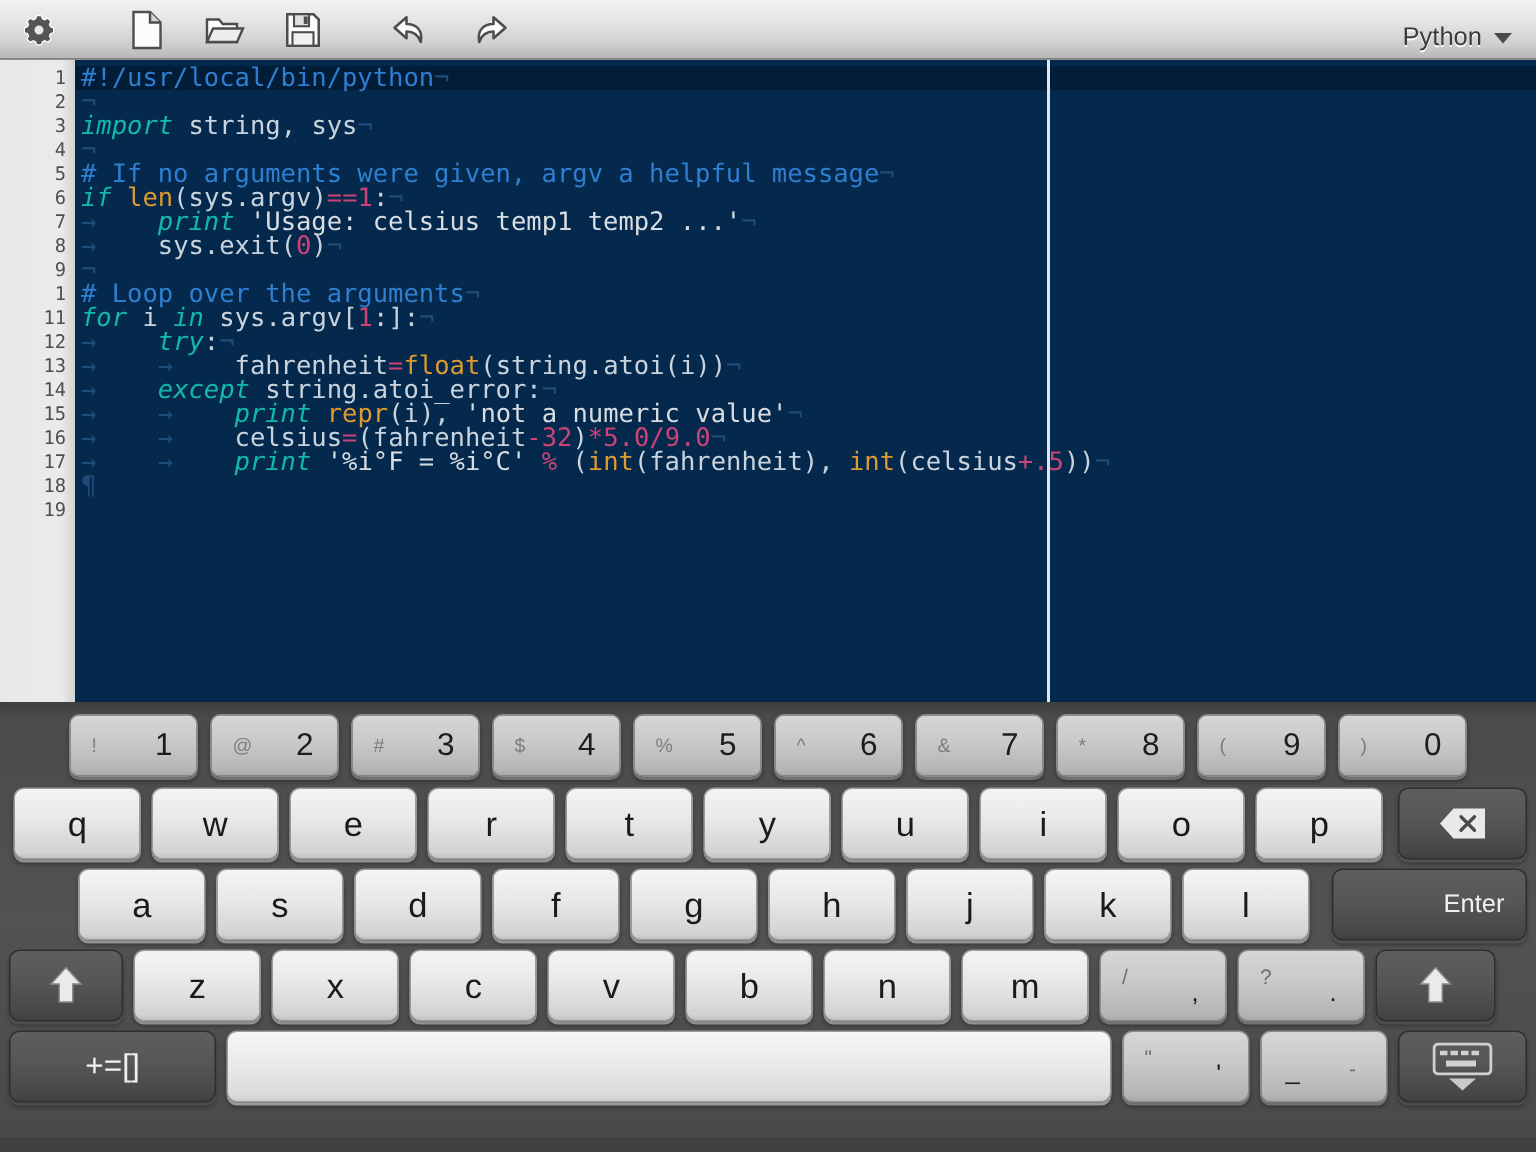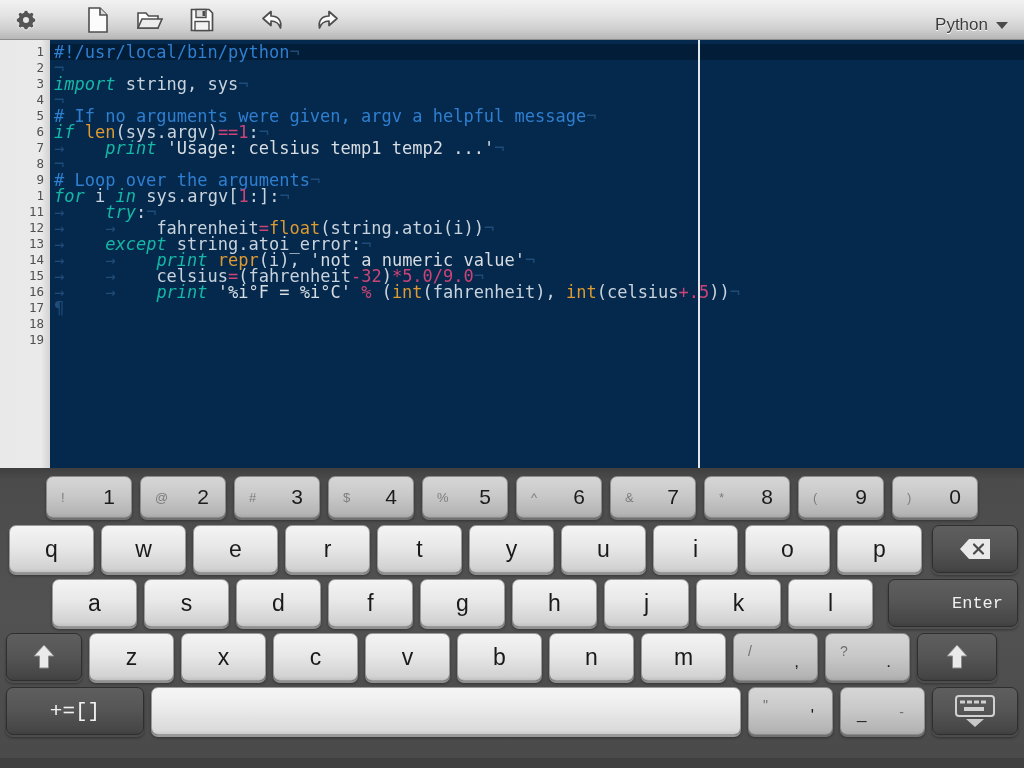--- a/index.html
+++ b/index.html
@@ -128,21 +128,20 @@
     border: 1px solid #8b8b8b;
     box-shadow: 0 2px 0 rgba(255,255,255,0.3), 0 3px 3px rgba(0,0,0,0.35);
     color: #1f1f1f;
   }
   
   .key.dark {
     background: linear-gradient(to bottom, #5e5e5e 0%, #565656 45%, #464646 92%, #3f3f3f 100%);
     border: 1px solid #2f2f2f;
     box-shadow: 0 2px 0 rgba(255,255,255,0.12), 0 3px 3px rgba(0,0,0,0.35);
     color: #f0f0f0;
-    font-family: Liberation Mono, monospace;
   }
   .key.space {
     background: linear-gradient(to bottom, #f6f6f6 0%, #ececec 40%, #dadada 92%, #cccccc 100%);
     border: 1px solid #9a9a9a;
     box-shadow: 0 2px 0 rgba(255,255,255,0.5), 0 3px 3px rgba(0,0,0,0.35);
   }
 
   .num-key { width: 86px; height: 42px; position: relative; }
   .num-key .sym {
     position: absolute; left: 14px; top: 50%;
@@ -273,20 +272,21 @@
       </div>
     <div class="code-area" id="code-area">
       <div class="margin-rule"></div>
     <div class="code-line cur"><span class="t-cmt">#!/usr/local/bin/python</span><span class="t-ws">¬</span></div>
         <div class="code-line"><span class="t-ws">¬</span></div>
         <div class="code-line"><span class="t-kw">import</span><span class="t-pln"> </span><span class="t-pln">string</span><span class="t-pln">,</span><span class="t-pln"> </span><span class="t-pln">sys</span><span class="t-ws">¬</span></div>
         <div class="code-line"><span class="t-ws">¬</span></div>
         <div class="code-line"><span class="t-cmt"># If no arguments were given, argv a helpful message</span><span class="t-ws">¬</span></div>
         <div class="code-line"><span class="t-kw">if</span><span class="t-pln"> </span><span class="t-fn">len</span><span class="t-pln">(</span><span class="t-pln">sys</span><span class="t-pln">.</span><span class="t-pln">argv</span><span class="t-pln">)</span><span class="t-op">==</span><span class="t-num">1</span><span class="t-pln">:</span><span class="t-ws">¬</span></div>
         <div class="code-line"><span class="t-ws">→    </span><span class="t-kw">print</span><span class="t-pln"> </span><span class="t-str">'Usage: celsius temp1 temp2 ...'</span><span class="t-ws">¬</span></div>
+        <div class="code-line"><span class="t-ws">→    </span><span class="t-pln">sys</span><span class="t-pln">.</span><span class="t-pln">exit</span><span class="t-pln">(</span><span class="t-num">0</span><span class="t-pln">)</span><span class="t-ws">¬</span></div>
         <div class="code-line"><span class="t-ws">¬</span></div>
         <div class="code-line"><span class="t-cmt"># Loop over the arguments</span><span class="t-ws">¬</span></div>
         <div class="code-line"><span class="t-kw">for</span><span class="t-pln"> </span><span class="t-pln">i</span><span class="t-pln"> </span><span class="t-kw">in</span><span class="t-pln"> </span><span class="t-pln">sys</span><span class="t-pln">.</span><span class="t-pln">argv</span><span class="t-pln">[</span><span class="t-num">1</span><span class="t-pln">:</span><span class="t-pln">]</span><span class="t-pln">:</span><span class="t-ws">¬</span></div>
         <div class="code-line"><span class="t-ws">→    </span><span class="t-kw">try</span><span class="t-pln">:</span><span class="t-ws">¬</span></div>
         <div class="code-line"><span class="t-ws">→    </span><span class="t-ws">→    </span><span class="t-pln">fahrenheit</span><span class="t-op">=</span><span class="t-fn">float</span><span class="t-pln">(</span><span class="t-pln">string</span><span class="t-pln">.</span><span class="t-pln">atoi</span><span class="t-pln">(</span><span class="t-pln">i</span><span class="t-pln">)</span><span class="t-pln">)</span><span class="t-ws">¬</span></div>
         <div class="code-line"><span class="t-ws">→    </span><span class="t-kw">except</span><span class="t-pln"> </span><span class="t-pln">string</span><span class="t-pln">.</span><span class="t-pln">atoi_error</span><span class="t-pln">:</span><span class="t-ws">¬</span></div>
         <div class="code-line"><span class="t-ws">→    </span><span class="t-ws">→    </span><span class="t-kw">print</span><span class="t-pln"> </span><span class="t-fn">repr</span><span class="t-pln">(</span><span class="t-pln">i</span><span class="t-pln">)</span><span class="t-pln">,</span><span class="t-pln"> </span><span class="t-str">'not a numeric value'</span><span class="t-ws">¬</span></div>
         <div class="code-line"><span class="t-ws">→    </span><span class="t-ws">→    </span><span class="t-pln">celsius</span><span class="t-op">=</span><span class="t-pln">(</span><span class="t-pln">fahrenheit</span><span class="t-op">-</span><span class="t-num">32</span><span class="t-pln">)</span><span class="t-op">*</span><span class="t-num">5.0</span><span class="t-op">/</span><span class="t-num">9.0</span><span class="t-ws">¬</span></div>
         <div class="code-line"><span class="t-ws">→    </span><span class="t-ws">→    </span><span class="t-kw">print</span><span class="t-pln"> </span><span class="t-str">'%i°F = %i°C'</span><span class="t-pln"> </span><span class="t-op">%</span><span class="t-pln"> </span><span class="t-pln">(</span><span class="t-fn">int</span><span class="t-pln">(</span><span class="t-pln">fahrenheit</span><span class="t-pln">)</span><span class="t-pln">,</span><span class="t-pln"> </span><span class="t-fn">int</span><span class="t-pln">(</span><span class="t-pln">celsius</span><span class="t-op">+</span><span class="t-num">.5</span><span class="t-pln">)</span><span class="t-pln">)</span><span class="t-ws">¬</span></div>
         <div class="code-line"><span class="t-ws">¶</span></div>

